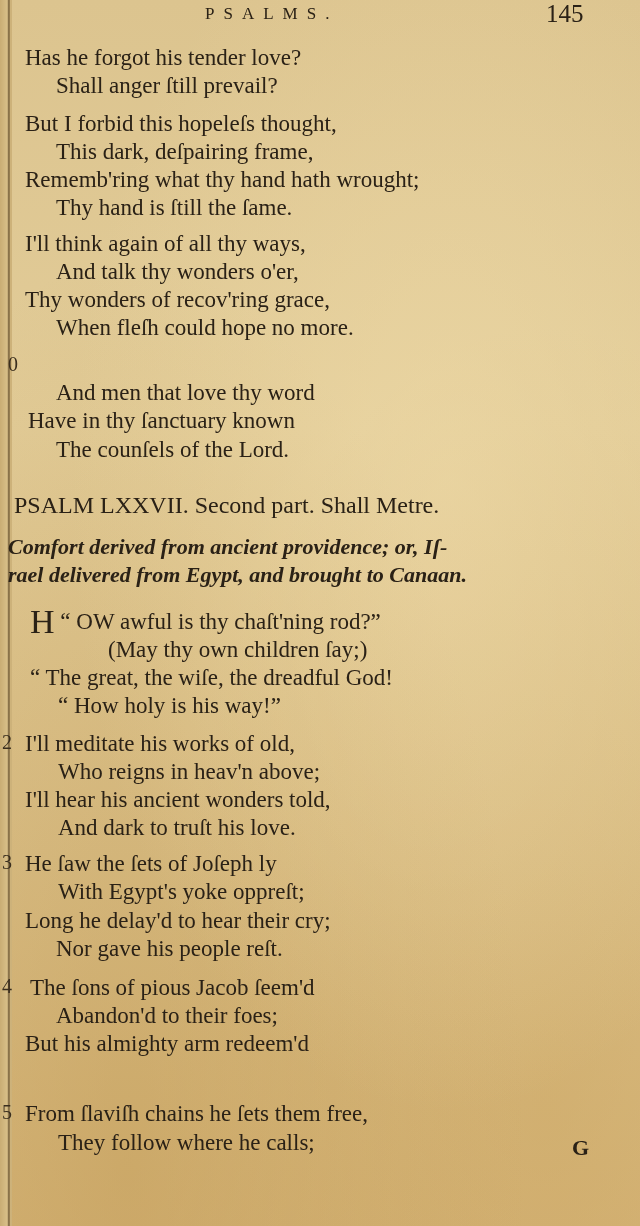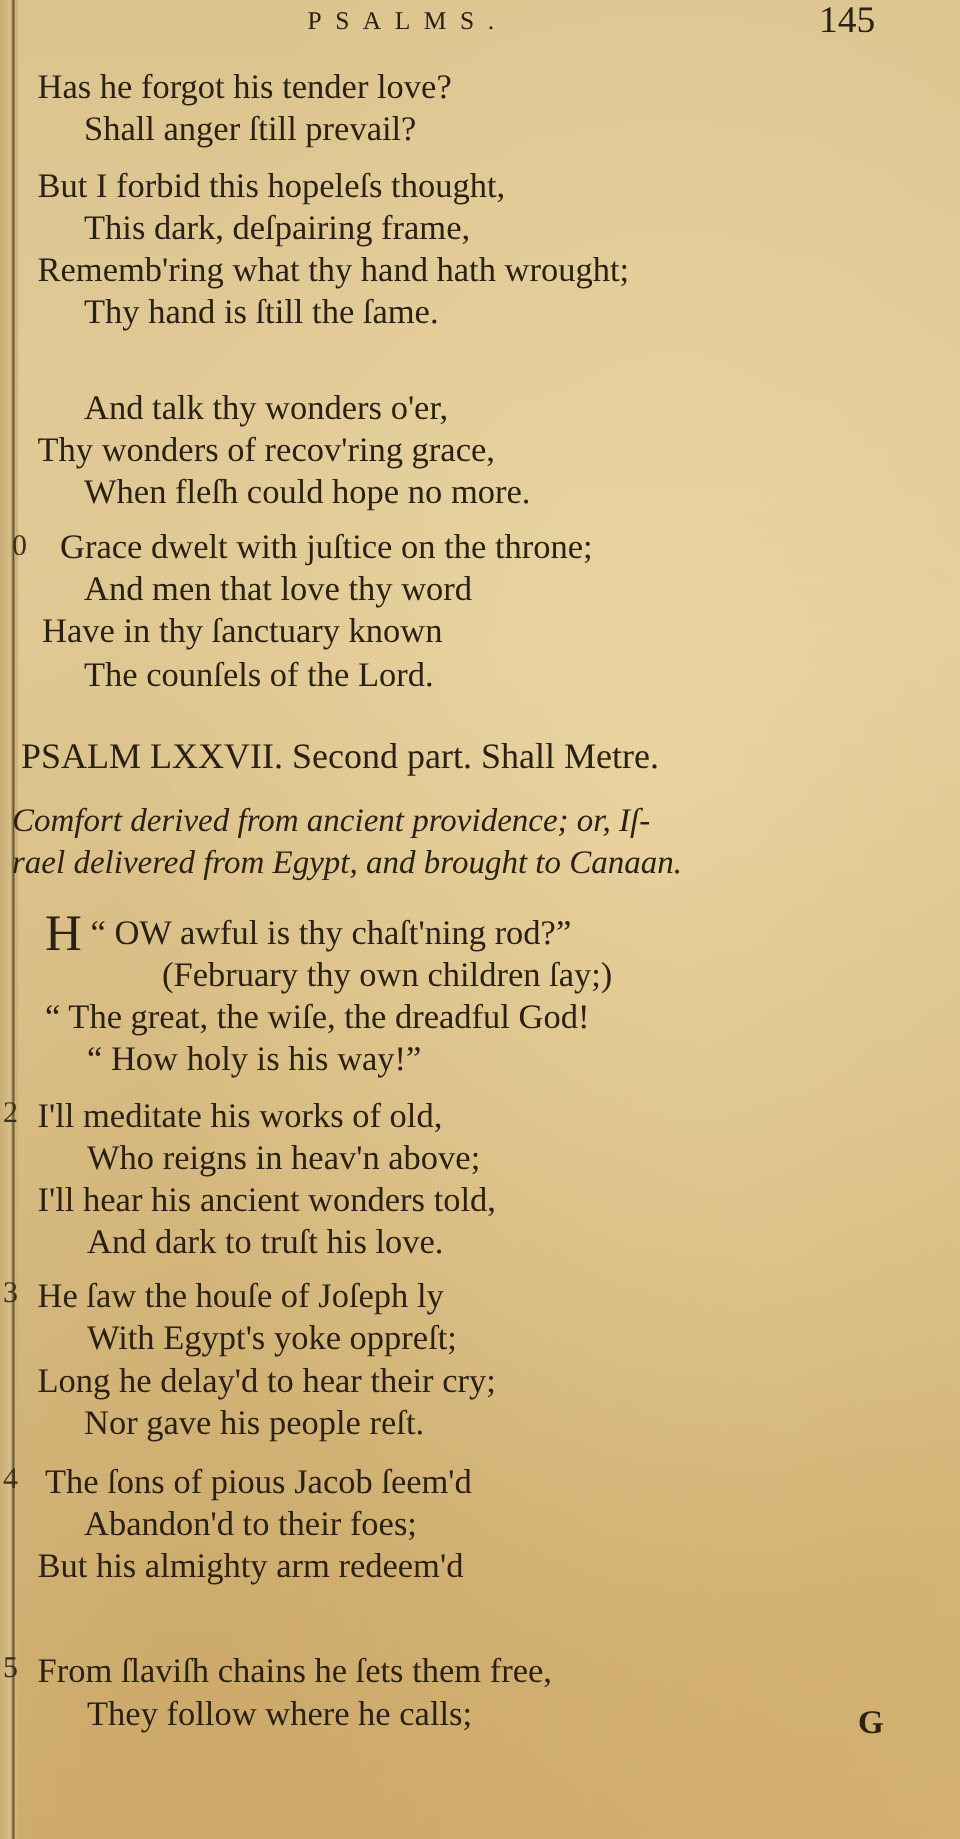--- a/index.html
+++ b/index.html
@@ -44,21 +44,21 @@
     .verse-num {
       position: absolute; left: 2px;
       font-family: "Liberation Serif", serif; font-size: 20px; color: #3a2e1e;
     }
     .psalm-heading {
       position: absolute; left: 14px; top: 492px; white-space: nowrap;
       font-family: "Liberation Serif", serif; font-size: 24px;
     }
     .subtitle {
       position: absolute; left: 8px; white-space: nowrap;
-      font-family: "Liberation Serif", serif; font-style: italic; font-size: 22px;
+      font-family: "Liberation Serif", serif; font-style: italic; font-size: 22px; font-weight: bold;
     }
     .dropcap {
       font-size: 34px; line-height: 20px; vertical-align: -4px;
     }
     .signature {
       position: absolute; left: 572px; top: 1135px;
       font-family: "Liberation Serif", serif; font-size: 22px; font-weight: bold;
     }
   </style>
 </head>
@@ -73,50 +73,50 @@
   </div>
 
   <div class="line flush" style="top:44px">Has he forgot his tender love?</div>
   <div class="line indent" style="top:72px">Shall anger ſtill prevail?</div>
 
   <div class="line flush" style="top:110px">But I forbid this hopeleſs thought,</div>
   <div class="line indent" style="top:138px">This dark, deſpairing frame,</div>
   <div class="line indent" style="top:194px">Thy hand is ſtill the ſame.</div>
   <div class="line flush" style="top:166px">Rememb'ring what thy hand hath wrought;</div>
 
+  <div class="line flush" style="top:230px">I'll think again of all thy ways,</div>
   <div class="line indent" style="top:258px">And talk thy wonders o'er,</div>
   <div class="line flush" style="top:286px">Thy wonders of recov'ring grace,</div>
   <div class="line indent" style="top:314px">When fleſh could hope no more.</div>
 
   <span class="verse-num" style="top:353px; left:8px">0</span>
-  <div class="line" style="top:351px; left:40px">Grace dwelt with juſtice on the throne;</div>
   <div class="line indent" style="top:379px">And men that love thy word</div>
   <div class="line flush" style="top:407px; left:28px">Have in thy ſanctuary known</div>
   <div class="line indent" style="top:436px">The counſels of the Lord.</div>
 
   <div class="psalm-heading">PSALM LXXVII. Second part. Shall Metre.</div>
   <div class="subtitle" style="top:534px">Comfort derived from ancient providence; or, Iſ-</div>
   <div class="subtitle" style="top:562px">rael delivered from Egypt, and brought to Canaan.</div>
 
   <div class="line" style="top:608px; left:30px">
     <span class="dropcap">H</span>
     <span>“ OW awful is thy chaſt'ning rod?”</span>
   </div>
-  <div class="line" style="top:636px; left:108px">(February thy own children ſay;)</div>
+  <div class="line" style="top:636px; left:108px">(May thy own children ſay;)</div>
   <div class="line flush" style="top:664px; left:30px">“ The great, the wiſe, the dreadful God!</div>
   <div class="line indent" style="top:692px; left:58px">“ How holy is his way!”</div>
 
   <span class="verse-num" style="top:731px">2</span>
   <div class="line flush" style="top:730px">I'll meditate his works of old,</div>
   <div class="line indent" style="top:758px; left:58px">Who reigns in heav'n above;</div>
   <div class="line flush" style="top:786px">I'll hear his ancient wonders told,</div>
   <div class="line indent" style="top:814px; left:58px">And dark to truſt his love.</div>
 
   <span class="verse-num" style="top:851px">3</span>
-  <div class="line flush" style="top:850px">He ſaw the houſe of Joſeph ly</div>
+  <div class="line flush" style="top:850px">He ſaw the ſets of Joſeph ly</div>
   <div class="line indent" style="top:878px; left:58px">With Egypt's yoke oppreſt;</div>
   <div class="line flush" style="top:907px">Long he delay'd to hear their cry;</div>
   <div class="line indent" style="top:935px">Nor gave his people reſt.</div>
 
   <span class="verse-num" style="top:975px">4</span>
   <div class="line flush" style="top:974px; left:30px">The ſons of pious Jacob ſeem'd</div>
   <div class="line indent" style="top:1002px">Abandon'd to their foes;</div>
   <div class="line flush" style="top:1030px">But his almighty arm redeem'd</div>
 
   <span class="verse-num" style="top:1101px">5</span>

